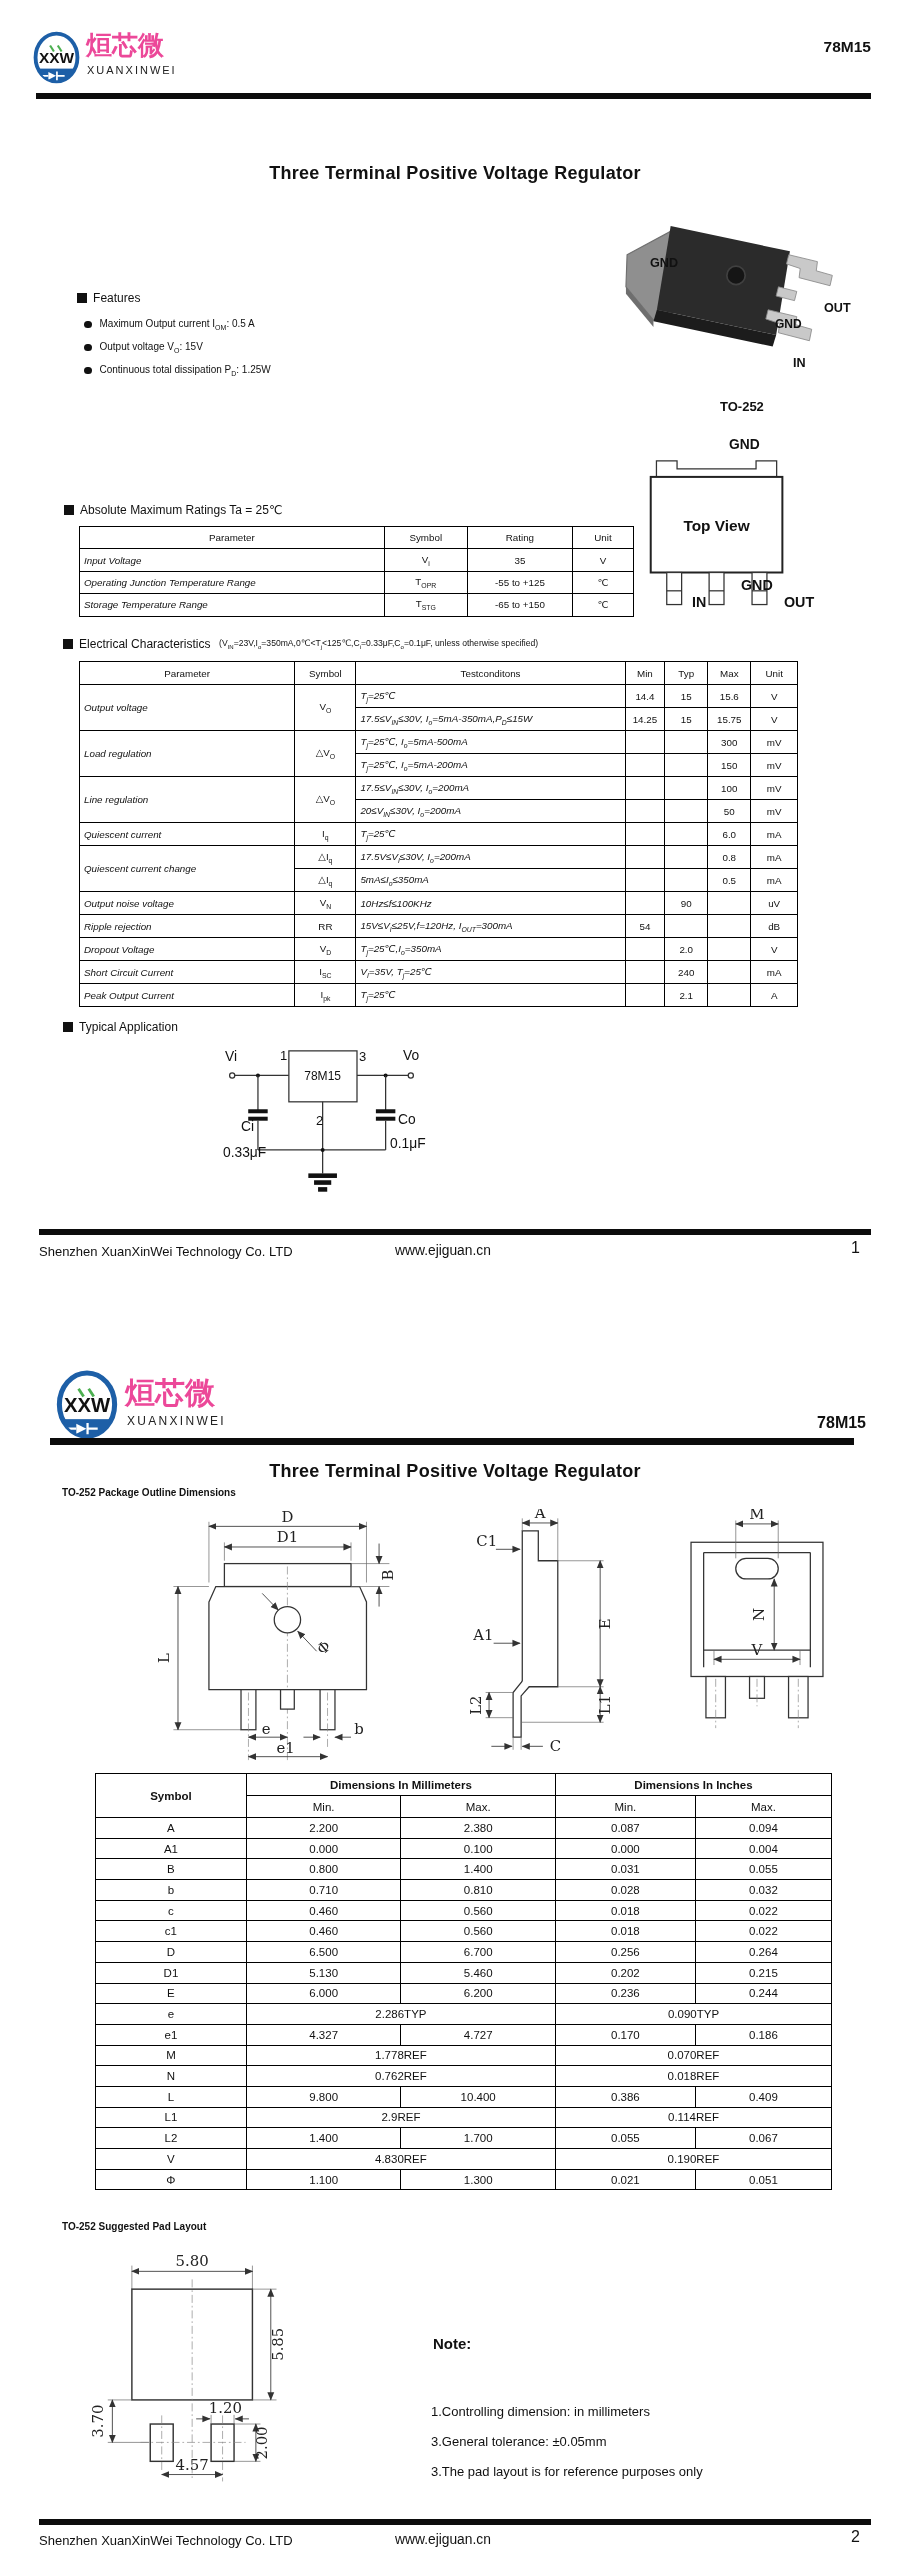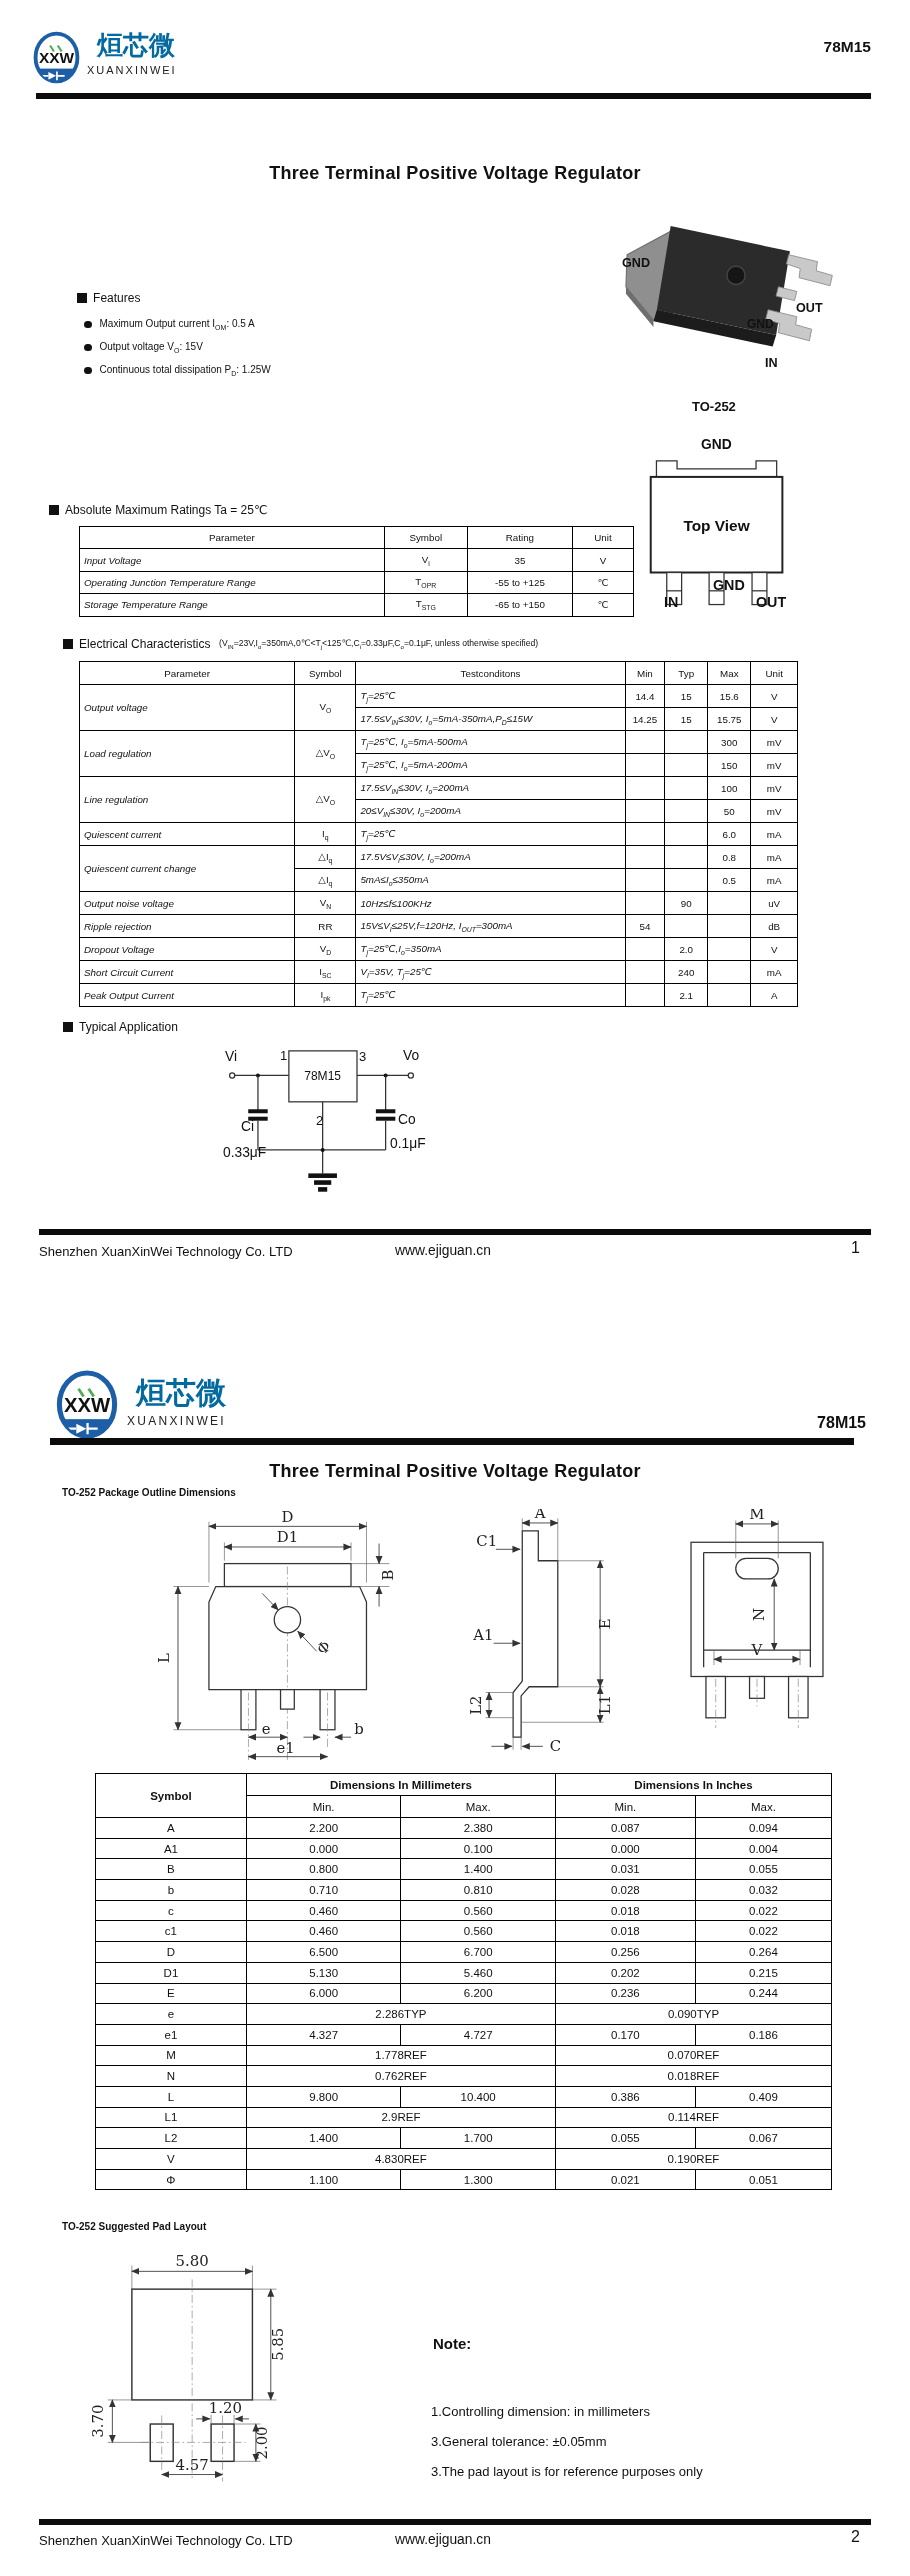--- a/index.html
+++ b/index.html
@@ -27,25 +27,25 @@
   table.dims th.grp{font-weight:bold;}
   table.dtable td.l{text-align:left;font-style:italic;}
   
   svg .ln{stroke:#333;stroke-width:2.2;fill:none;}
   svg .lnf{stroke:#333;stroke-width:2.2;fill:#fff;}
   svg .dim{stroke:#444;stroke-width:1.6;fill:none;}
   svg .ext{stroke:#666;stroke-width:1.2;fill:none;}
   svg .cl{stroke:#888;stroke-width:1.2;fill:none;stroke-dasharray:14 5 3 5;}
   svg text.dlab{font-family:"DejaVu Serif","Liberation Serif",serif;font-size:26px;fill:#222;}
   svg text.slab{font-family:"Liberation Sans","DejaVu Sans",sans-serif;fill:#111;}
-  .pin-label{font-weight:bold;font-size:12.6px;white-space:nowrap;}
+  .pin-label{font-weight:bold;font-size:12.6px;white-space:nowrap;margin-left:28px;}
   .circ-label{font-size:13px;white-space:nowrap;}
   .footer-text{font-size:13px;white-space:nowrap;}
   .note-item{font-size:13px;white-space:nowrap;margin-top:36px;}
-  .logo-cn{font-weight:bold;color:#0369a1;white-space:nowrap;font-family:"DejaVu Sans","Liberation Sans",sans-serif;margin-left:11px;}
+  .logo-cn{font-weight:bold;color:#ec4899;white-space:nowrap;font-family:"DejaVu Sans","Liberation Sans",sans-serif;}
   .logo-latin{color:#222;white-space:nowrap;font-weight:500;}
 </style>
 </head>
 <body>
 
 <svg width="0" height="0" style="position:absolute">
   <defs>
     <marker id="arw" viewBox="0 0 12 12" refX="11" refY="6" markerWidth="9" markerHeight="9" orient="auto-start-reverse">
       <path d="M0,1 L12,6 L0,11 z" fill="#333"></path>
     </marker>
@@ -118,21 +118,21 @@
     <rect x="112" y="215" width="26" height="56" class="lnf" stroke-width="3"></rect>
     <rect x="187" y="215" width="26" height="56" class="lnf" stroke-width="3"></rect>
     <line x1="38" y1="247" x2="64" y2="247" class="ln" stroke-width="2"></line>
     <line x1="112" y1="247" x2="138" y2="247" class="ln" stroke-width="2"></line>
     <line x1="187" y1="247" x2="213" y2="247" class="ln" stroke-width="2"></line>
   </svg>
   <div class="abs pin-label" style="left:664px;top:594px;font-size:14.3px">IN</div>
   <div class="abs pin-label" style="left:713px;top:577px;font-size:14.3px">GND</div>
   <div class="abs pin-label" style="left:756px;top:594px;font-size:14.3px">OUT</div>
 
-  <div class="abs sec-head" style="left:49px;top:503px">
+  <div class="abs sec-head" style="left:64px;top:503px">
     <span class="sq"></span>
     <span>Absolute Maximum Ratings Ta = 25℃</span>
   </div>
   <table class="abs dtable amr" style="left:79px;top:526px;width:555px">
     <colgroup>
         <col style="width:55%">
         <col style="width:15%">
         <col style="width:19%">
         <col style="width:11%">
       </colgroup>

